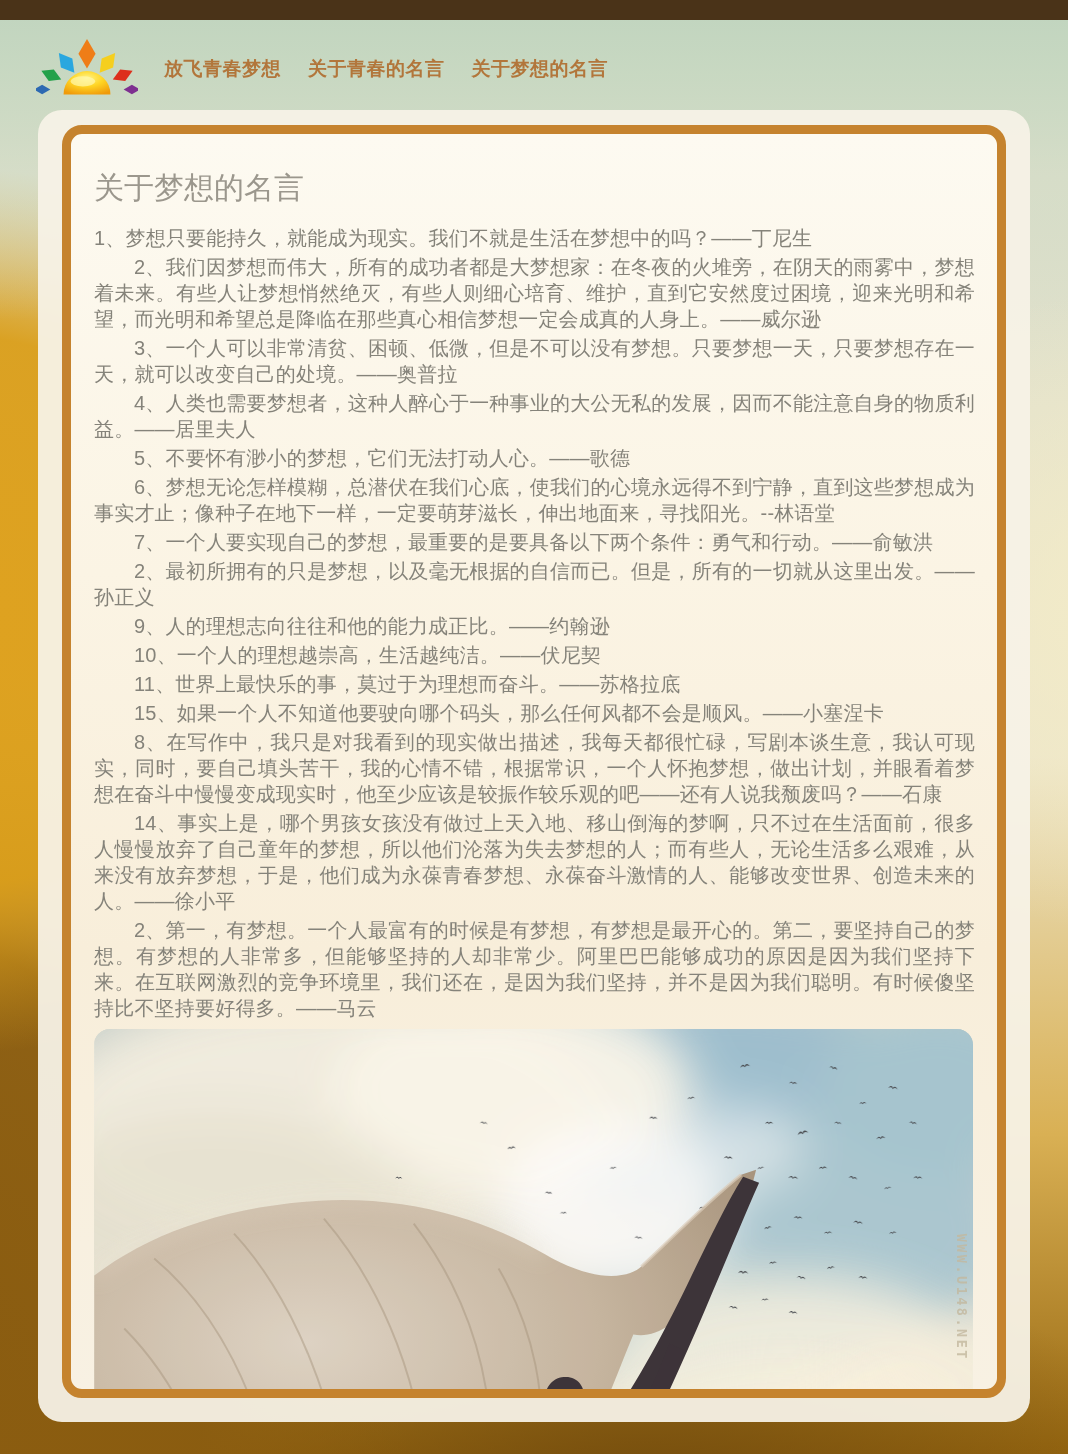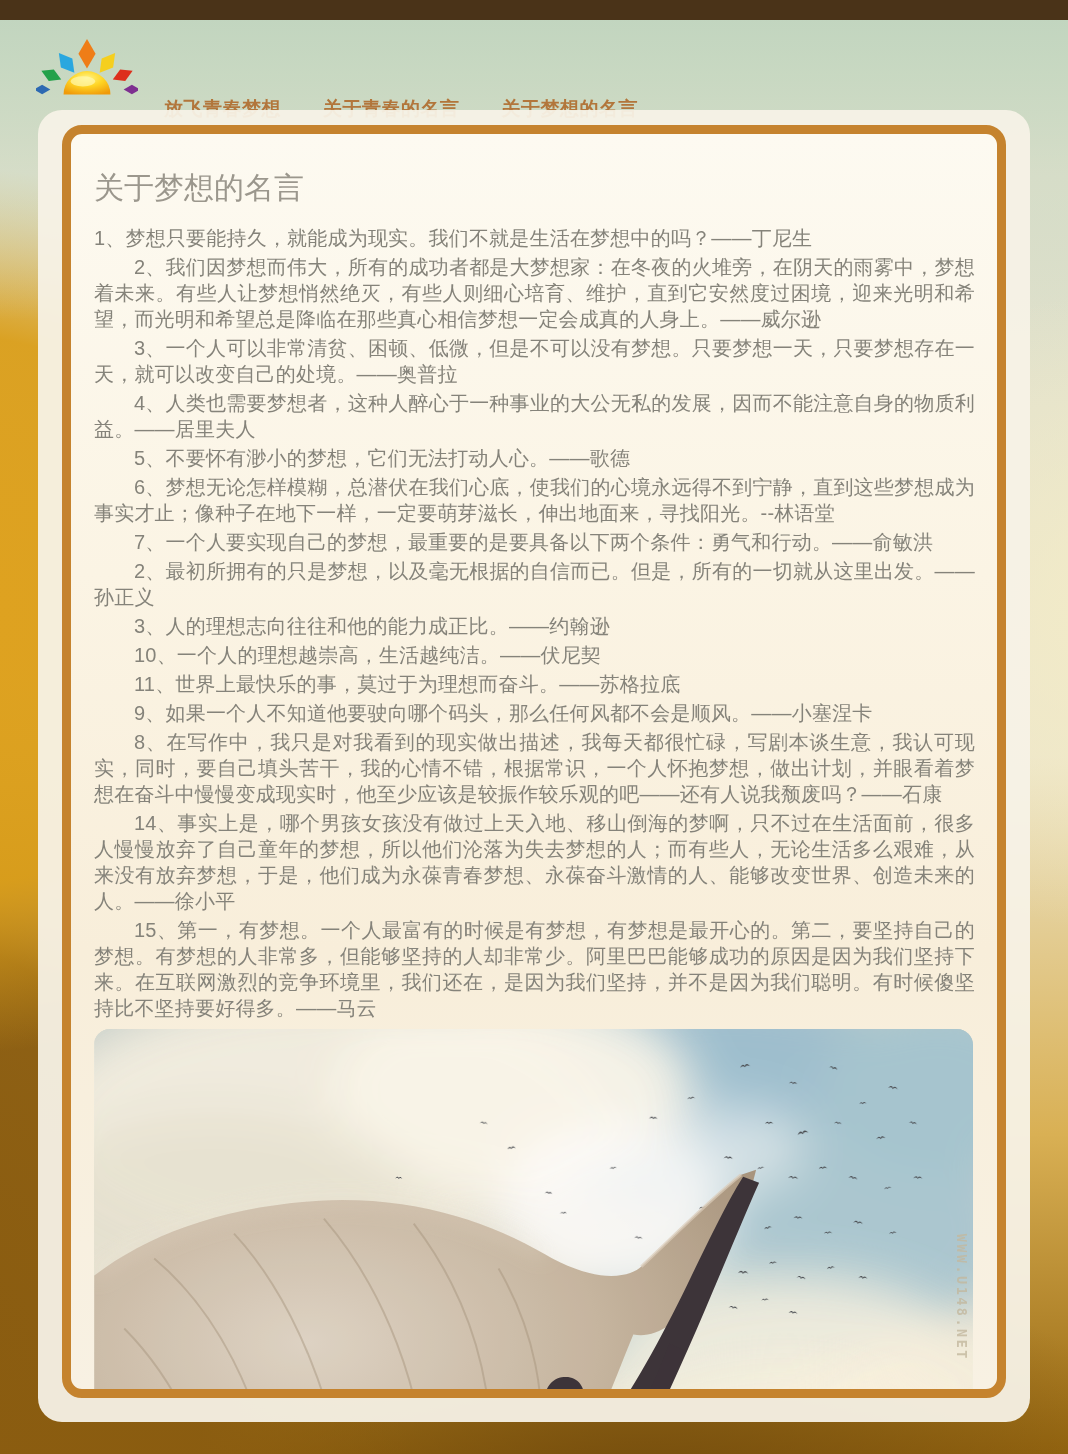--- a/index.html
+++ b/index.html
@@ -11,21 +11,21 @@
       linear-gradient(180deg, rgba(191,212,190,0.95) 0%, rgba(199,216,193,0.9) 5%, rgba(214,222,200,0.55) 12%, rgba(230,228,205,0) 22%),
       radial-gradient(820px 620px at -8% 42%, #dfa21f 0%, rgba(218,158,26,0.95) 45%, rgba(214,156,30,0) 72%),
       radial-gradient(700px 900px at -10% 92%, #8a5c10 0%, rgba(138,92,16,0.95) 45%, rgba(138,92,16,0) 75%),
       radial-gradient(600px 500px at 108% 42%, rgba(244,236,200,0.95) 0%, rgba(244,236,200,0) 65%),
       radial-gradient(900px 420px at 60% 103%, rgba(112,74,14,0.9) 0%, rgba(112,74,14,0) 60%),
       linear-gradient(180deg, #ccd7c5 0%, #e3e2cc 28%, #ece5c9 52%, #d9b054 78%, #96660f 100%);
   }
   .topbar{position:absolute;left:0;top:0;width:100%;height:20px;background:#4a3318;}
   .header{position:absolute;left:0;top:20px;width:100%;height:92px;}
   .logo{position:absolute;left:36px;top:10px;width:102px;height:72px;cursor:pointer;}
-  .nav{position:absolute;left:164px;top:36px;display:flex;gap:42px;margin-top:40px;}
+  .nav{position:absolute;left:164px;top:36px;display:flex;gap:27px;}
   .nav a{color:#b2763b;font-size:19px;font-weight:bold;text-decoration:none;letter-spacing:0.5px;cursor:pointer;}
   .card{position:absolute;left:38px;top:110px;width:992px;height:1312px;
     background:rgba(247,242,231,0.94);border-radius:24px;}
   .inner{position:absolute;left:24px;top:15px;right:24px;bottom:24px;
     border:9px solid #c5832e;border-radius:20px;overflow:hidden;
     background:linear-gradient(180deg,#fdfaf1 0%, #fbf4e4 35%, #f8eeda 65%, #f8f1e3 100%);}
   .content{padding:26px 22px 0 23px;}
   .title{font-family:"Liberation Serif","DejaVu Serif",serif;font-weight:400;
     font-size:30px;color:#9b978d;margin:8px 0 16px 0;}
   .quotes p{margin:0 0 3px 0;font-size:20px;line-height:26px;color:#85837a;
@@ -88,27 +88,27 @@
       <h1 class="title">关于梦想的名言</h1>
       <div class="quotes">
         <p class="first">1、梦想只要能持久，就能成为现实。我们不就是生活在梦想中的吗？——丁尼生</p>
         <p>2、我们因梦想而伟大，所有的成功者都是大梦想家：在冬夜的火堆旁，在阴天的雨雾中，梦想着未来。有些人让梦想悄然绝灭，有些人则细心培育、维护，直到它安然度过困境，迎来光明和希望，而光明和希望总是降临在那些真心相信梦想一定会成真的人身上。——威尔逊</p>
         <p>3、一个人可以非常清贫、困顿、低微，但是不可以没有梦想。只要梦想一天，只要梦想存在一天，就可以改变自己的处境。——奥普拉</p>
         <p>4、人类也需要梦想者，这种人醉心于一种事业的大公无私的发展，因而不能注意自身的物质利益。——居里夫人</p>
         <p>5、不要怀有渺小的梦想，它们无法打动人心。——歌德</p>
         <p>6、梦想无论怎样模糊，总潜伏在我们心底，使我们的心境永远得不到宁静，直到这些梦想成为事实才止；像种子在地下一样，一定要萌芽滋长，伸出地面来，寻找阳光。--林语堂</p>
         <p>7、一个人要实现自己的梦想，最重要的是要具备以下两个条件：勇气和行动。——俞敏洪</p>
         <p>2、最初所拥有的只是梦想，以及毫无根据的自信而已。但是，所有的一切就从这里出发。——孙正义</p>
-        <p>3、人的理想志向往往和他的能力成正比。——约翰逊</p>
+        <p>9、人的理想志向往往和他的能力成正比。——约翰逊</p>
         <p>10、一个人的理想越崇高，生活越纯洁。——伏尼契</p>
         <p>11、世界上最快乐的事，莫过于为理想而奋斗。——苏格拉底</p>
-        <p>9、如果一个人不知道他要驶向哪个码头，那么任何风都不会是顺风。——小塞涅卡</p>
+        <p>15、如果一个人不知道他要驶向哪个码头，那么任何风都不会是顺风。——小塞涅卡</p>
         <p>8、在写作中，我只是对我看到的现实做出描述，我每天都很忙碌，写剧本谈生意，我认可现实，同时，要自己填头苦干，我的心情不错，根据常识，一个人怀抱梦想，做出计划，并眼看着梦想在奋斗中慢慢变成现实时，他至少应该是较振作较乐观的吧——还有人说我颓废吗？——石康</p>
         <p>14、事实上是，哪个男孩女孩没有做过上天入地、移山倒海的梦啊，只不过在生活面前，很多人慢慢放弃了自己童年的梦想，所以他们沦落为失去梦想的人；而有些人，无论生活多么艰难，从来没有放弃梦想，于是，他们成为永葆青春梦想、永葆奋斗激情的人、能够改变世界、创造未来的人。——徐小平</p>
-        <p>15、第一，有梦想。一个人最富有的时候是有梦想，有梦想是最开心的。第二，要坚持自己的梦想。有梦想的人非常多，但能够坚持的人却非常少。阿里巴巴能够成功的原因是因为我们坚持下来。在互联网激烈的竞争环境里，我们还在，是因为我们坚持，并不是因为我们聪明。有时候傻坚持比不坚持要好得多。——马云</p>
+        <p>2、第一，有梦想。一个人最富有的时候是有梦想，有梦想是最开心的。第二，要坚持自己的梦想。有梦想的人非常多，但能够坚持的人却非常少。阿里巴巴能够成功的原因是因为我们坚持下来。在互联网激烈的竞争环境里，我们还在，是因为我们坚持，并不是因为我们聪明。有时候傻坚持比不坚持要好得多。——马云</p>
       </div>
 
       <div class="photo">
         <svg width="879" height="552" viewBox="0 0 880 553">
           <defs>
             <linearGradient id="skyBase" x1="0" y1="0" x2="0" y2="1">
               <stop offset="0%" stop-color="#c2cdc9"></stop>
               <stop offset="45%" stop-color="#e0ded0"></stop>
               <stop offset="100%" stop-color="#efe9d7"></stop>
             </linearGradient>

